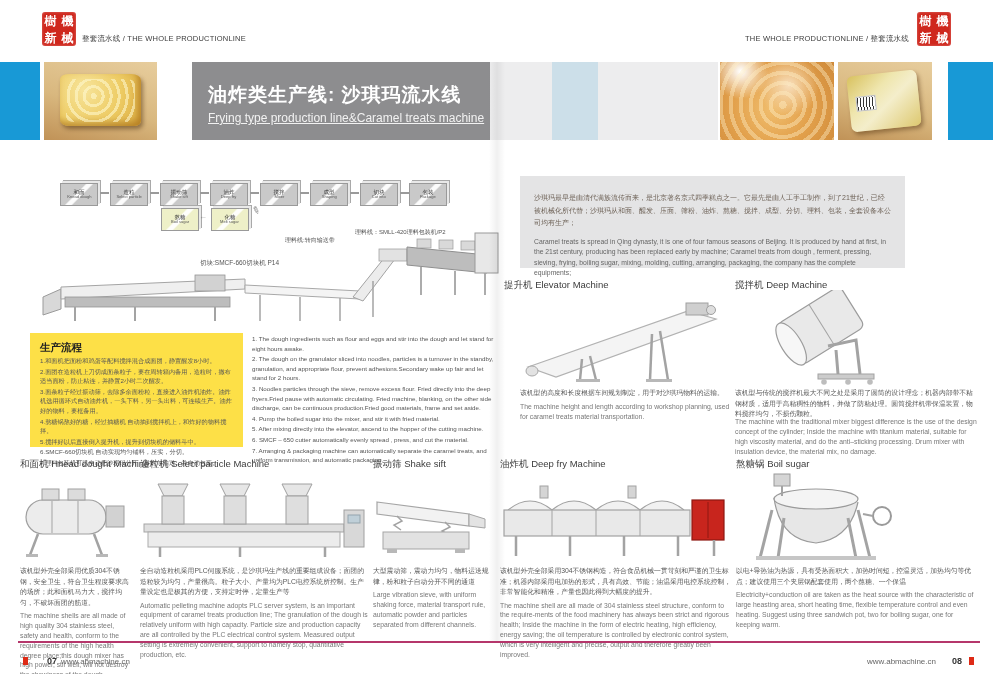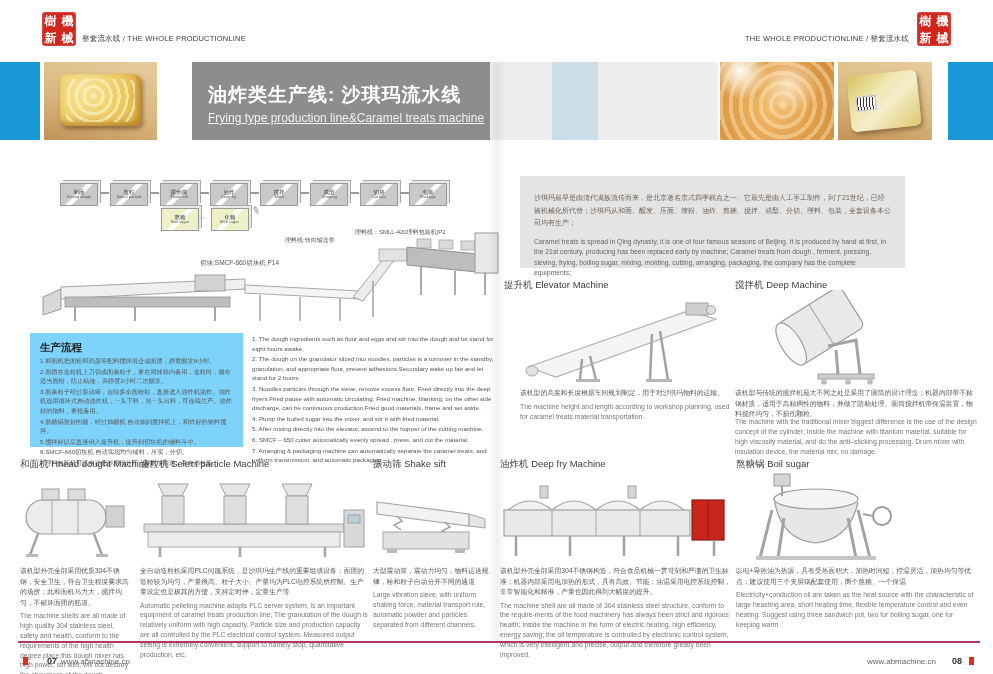--- a/index.html
+++ b/index.html
@@ -45,21 +45,21 @@
         display:flex;flex-direction:column;align-items:center;justify-content:center;
         background-image:linear-gradient(135deg,rgba(0,0,0,0) 42%,rgba(255,255,255,.95) 46%,rgba(255,255,255,.95) 54%,rgba(0,0,0,0) 58%);}
   .fbox.yellow{background-color:#eef0c8;}
   .fbox .zh{font-size:5.5px;color:#333;line-height:1.1;}
   .fbox .en{font-size:4.5px;color:#555;line-height:1.1;transform:scale(.9);}
   .fdash{position:absolute;width:9px;height:2px;background:#9a9a9a;}
   .farrow{position:absolute;font-size:8px;color:#8a8a8a;}
   .pencil{position:absolute;font-size:10px;color:#8a8a8a;transform:rotate(20deg);}
 
   
-  .panel-gray{background:#7dd3fc;}
+  .panel-gray{background:#fde047;}
   .p-title{font-size:10.5px;font-weight:bold;color:#222;}
   .p-item{font-size:6.2px;line-height:1.55;color:#555;margin-top:1px;}
   .char-title-zh,.char-title-en{font-size:10.5px;font-weight:bold;color:#1d1d1d;}
   .char-zh{font-size:7px;line-height:1.8;color:#6e6257;margin-top:6px;}
   .char-en{font-size:6.8px;line-height:1.55;color:#666;margin-top:7px;}
 
   
   .m-head{font-size:9.5px;color:#3c3c3c;}
   .cap-zh{font-size:6.8px;line-height:1.55;color:#585858;}
   .cap-en{font-size:6.8px;line-height:1.45;color:#787878;margin-top:3px;}

